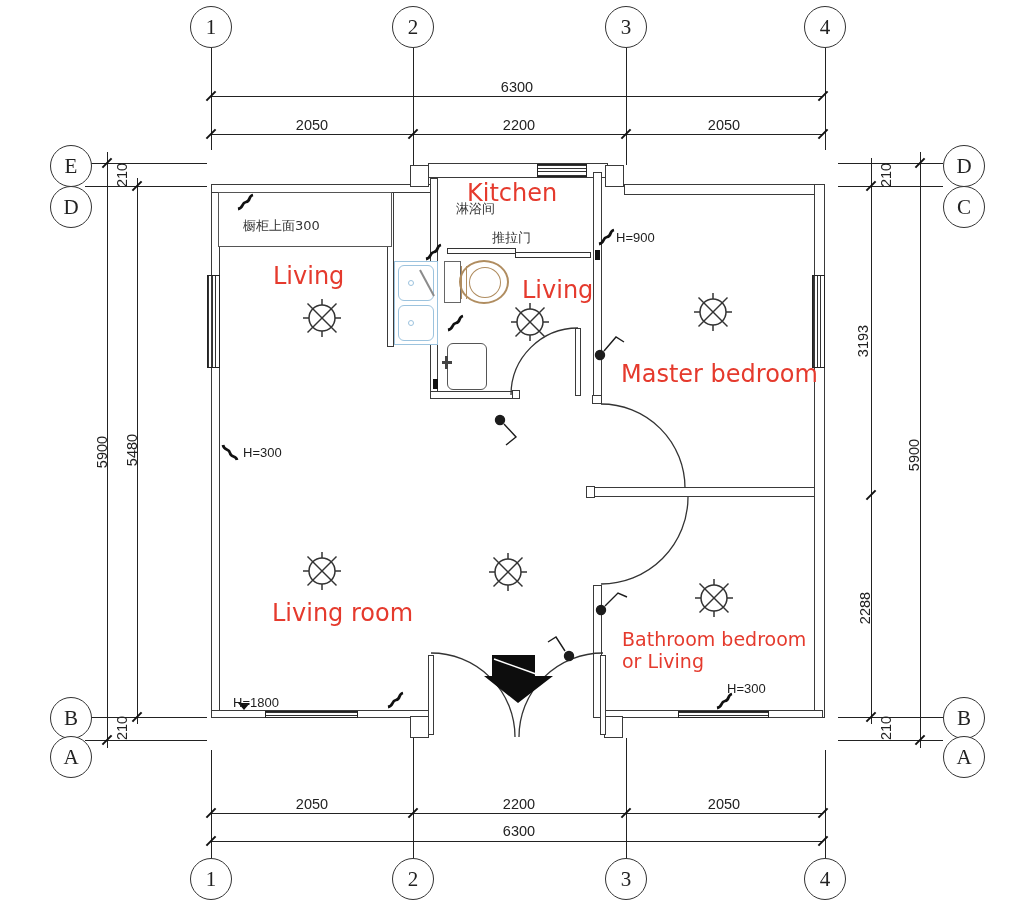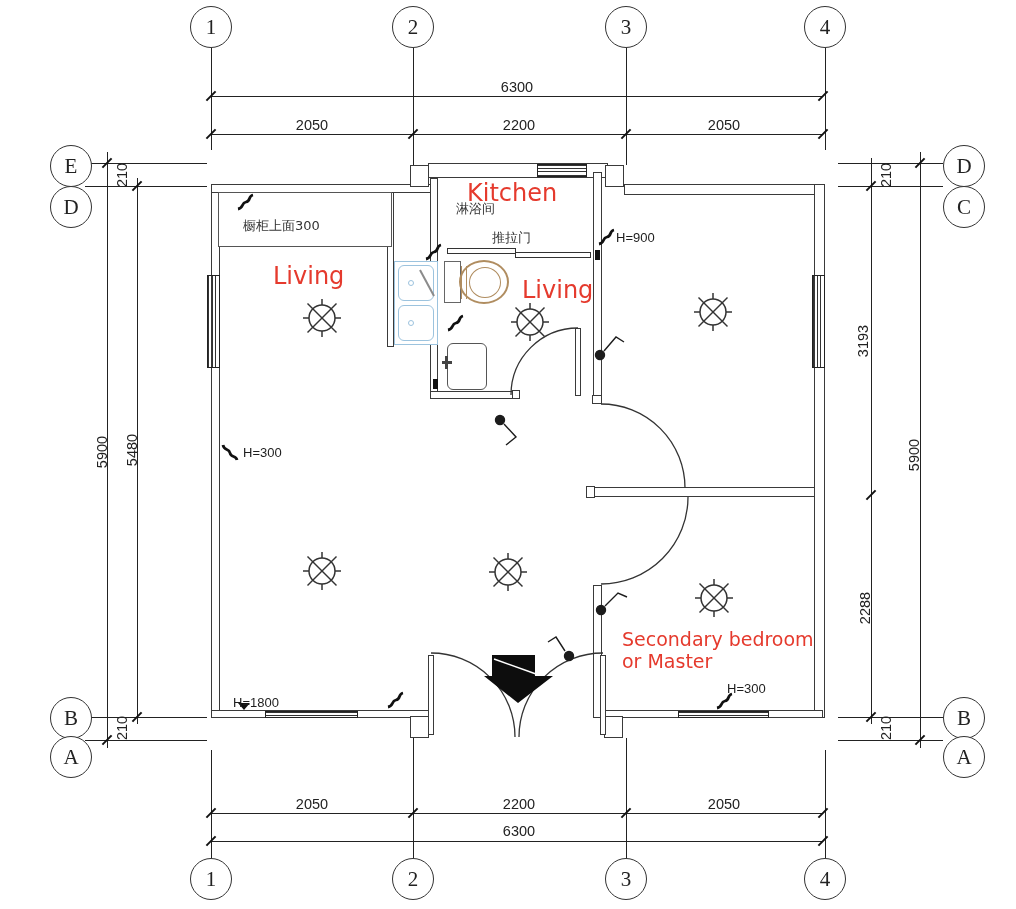--- a/index.html
+++ b/index.html
@@ -258,22 +258,24 @@
   <div class="rot" style="left:122px;top:728px">210</div>
   <div class="rot" style="left:886px;top:175px">210</div>
   <div class="rot" style="left:863px;top:341px">3193</div>
   <div class="rot" style="left:865px;top:608px">2288</div>
   <div class="rot" style="left:886px;top:728px">210</div>
   <div class="rot" style="left:914px;top:455px">5900</div>
 
   <div class="room" style="left:467px;top:179px">Kitchen</div>
   <div class="room" style="left:273px;top:262px">Living</div>
   <div class="room" style="left:522px;top:276px">Living</div>
-  <div class="room2" style="left:622px;top:628px">Secondary bedroom</div>
-  <div class="room2" style="left:622px;top:650px">or Master</div>
+  <div class="room" style="left:621px;top:360px">Master bedroom</div>
+  <div class="room" style="left:272px;top:599px">Living room</div>
+  <div class="room2" style="left:622px;top:628px">Bathroom bedroom</div>
+  <div class="room2" style="left:622px;top:650px">or Living</div>
 
   <div class="cjk" style="left:243px;top:217px">橱柜上面300</div>
   <div class="cjk" style="left:456px;top:200px">淋浴间</div>
   <div class="cjk" style="left:492px;top:229px">推拉门</div>
   <div class="note" style="left:616px;top:230px">H=900</div>
   <div class="note" style="left:243px;top:445px">H=300</div>
   <div class="note" style="left:233px;top:695px">H=1800</div>
   <div class="note" style="left:727px;top:681px">H=300</div>
 
 </div>

